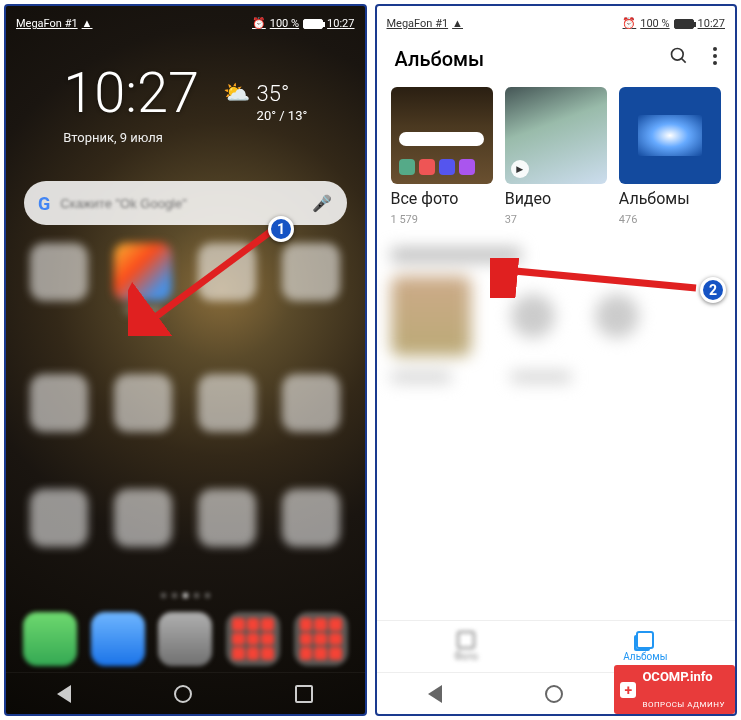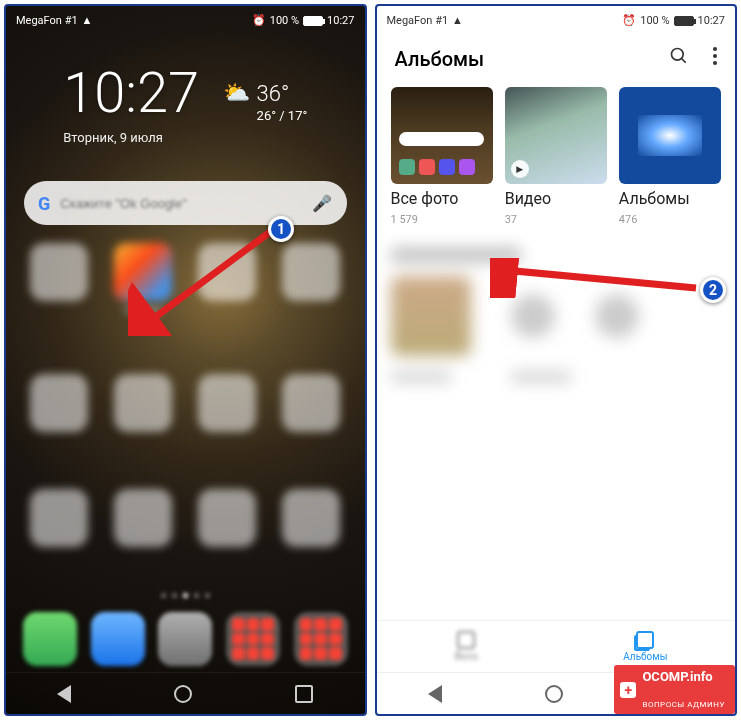--- a/index.html
+++ b/index.html
@@ -24,24 +24,25 @@
 }
 .phone-left {
   background: radial-gradient(circle at 60% 40%, #8a6d3b 0%, #5a4a2a 15%, #332818 35%, #1a1510 55%, #0a0805 100%);
   color: #fff;
 }
 .phone-right { background: #fff; color: #000; }
 
 .status-bar {
   display: flex;
   justify-content: space-between;
-  align-items: flex-start;
-  padding: 8px 10px;
+  align-items: flex-end;
+  padding: 0 10px;
   font-size: 11px;
   height: 24px;
+  text-decoration: underline;
 }
 .status-left, .status-right { display: flex; align-items: center; gap: 4px; }
 .status-right span { font-size: 11px; }
 .phone-right .status-bar { color: #333; }
 
 .clock-widget {
   display: flex;
   align-items: center;
   justify-content: center;
   gap: 24px;
@@ -218,22 +219,22 @@
   </div>
 
   <div class="clock-widget">
     <div>
       <div class="clock-time">10:27</div>
       <div class="clock-date">Вторник, 9 июля</div>
     </div>
     <div class="weather">
       <span class="weather-icon">⛅</span>
       <div class="weather-temps">
-        <div class="weather-main">36°</div>
-        <div>26° / 17°</div>
+        <div class="weather-main">35°</div>
+        <div>20° / 13°</div>
       </div>
     </div>
   </div>
 
   <div class="search-pill">
     <span class="g-icon"><span class="g1">G</span></span>
     <input readonly="" placeholder="Скажите &quot;Ok Google&quot;" style="">
     <span class="mic-icon">🎤</span>
   </div>
 

